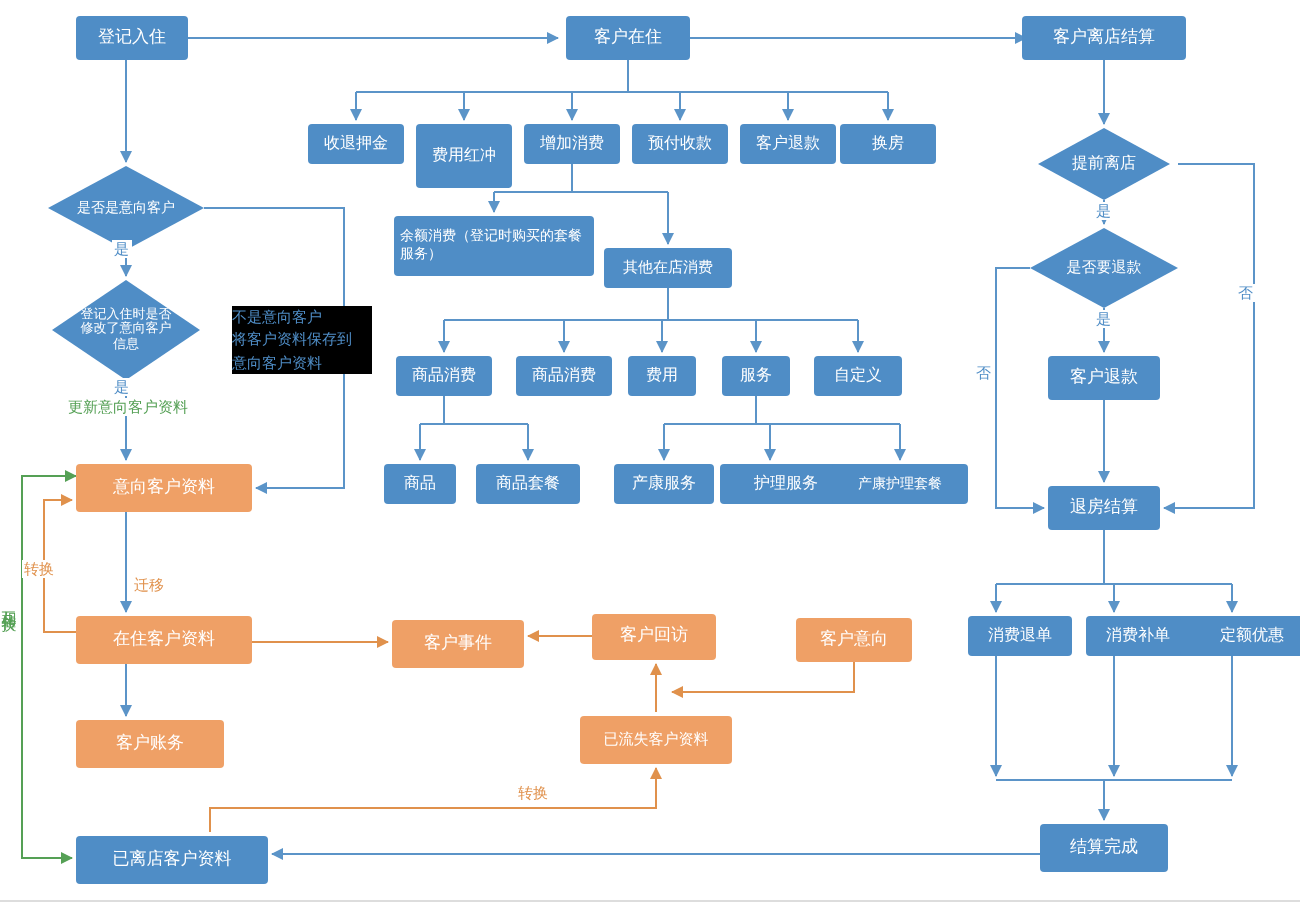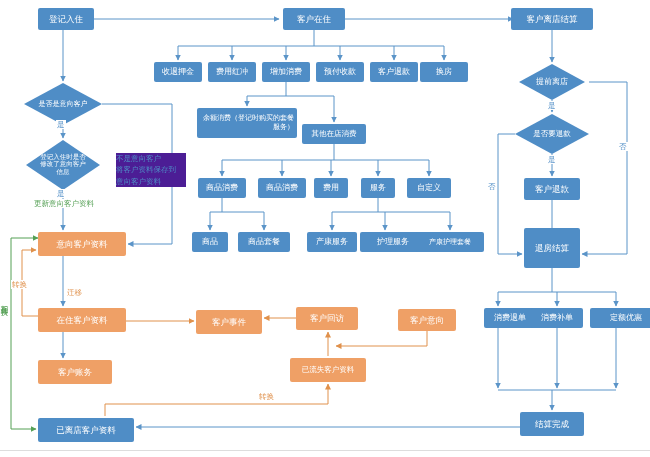--- a/index.html
+++ b/index.html
@@ -1,26 +1,26 @@
 <!DOCTYPE html>
 <html><head>
 <meta charset="utf-8">
 <style>
   html,body{margin:0;padding:0;background:#fff}
   .stage{position:relative;width:650px;height:457px;background:#fff;font-family:"DejaVu Sans",sans-serif;overflow:hidden}
   svg.links{position:absolute;left:0;top:0;width:650px;height:457px}
-  .box{position:absolute;display:flex;align-items:center;justify-content:center;text-align:right;color:#fff;font-size:8.5px;line-height:1.25;border-radius:2px;box-sizing:border-box;padding:1px 3px}
+  .box{position:absolute;display:flex;align-items:center;justify-content:center;text-align:left;color:#fff;font-size:8.5px;line-height:1.25;border-radius:2px;box-sizing:border-box;padding:1px 3px}
   .blue{background:#4f8dc6}
   .orange{background:#efa066}
   .diamond{position:absolute;display:flex;align-items:center;justify-content:center;text-align:center;color:#fff;background:#4f8dc6;clip-path:polygon(50% 0,100% 50%,50% 100%,0 50%);font-size:7px;line-height:1.15;box-sizing:border-box}
   .lbl{position:absolute;font-size:7.5px;line-height:1.2;color:#4f8dc6;background:#fff;padding:0 1px;white-space:nowrap;z-index:3}
   .lbl.o{color:#e0914c}
   .lbl.g{color:#55a055}
   .vtext{writing-mode:vertical-rl;letter-spacing:1px;padding:1px 0}
-  .note{position:absolute;left:116px;top:153px;width:70px;font-size:7.5px;line-height:1.5;color:#4f8dc6;background:#4c1d95;z-index:3}
+  .note{position:absolute;left:116px;top:153px;width:70px;font-size:7.5px;line-height:1.5;color:#4f8dc6;background:#000000;z-index:3}
   .f7{font-size:7px}
   .f75{font-size:7.5px}
   .f8{font-size:8px}
   .bottom-line{position:absolute;left:0;top:450px;width:650px;height:1px;background:#ddd}
 </style>
 </head>
 <body>
 
 <div class="stage">
 
@@ -100,21 +100,21 @@
     <g stroke="#55a055" fill="none" stroke-width="1">
       <path marker-start="url(#ag)" marker-end="url(#ag)" d="M38 238 H11 V429 H36"></path>
     </g>
   </svg>
 
   <div class="box blue" style="left:38px;top:8px;width:56px;height:22px">登记入住</div>
   <div class="box blue" style="left:283px;top:8px;width:62px;height:22px">客户在住</div>
   <div class="box blue" style="left:511px;top:8px;width:82px;height:22px">客户离店结算</div>
 
   <div class="box blue f8" style="left:154px;top:62px;width:48px;height:20px">收退押金</div>
-  <div class="box blue f8" style="left:208px;top:62px;width:48px;height:20px">费用红冲</div>
+  <div class="box blue f8" style="left:208px;top:62px;width:48px;height:32px">费用红冲</div>
   <div class="box blue f8" style="left:262px;top:62px;width:48px;height:20px">增加消费</div>
   <div class="box blue f8" style="left:316px;top:62px;width:48px;height:20px">预付收款</div>
   <div class="box blue f8" style="left:370px;top:62px;width:48px;height:20px">客户退款</div>
   <div class="box blue f8" style="left:420px;top:62px;width:48px;height:20px">换房</div>
 
   <div class="box blue f7" style="left:197px;top:108px;width:100px;height:30px">余额消费（登记时购买的套餐服务）</div>
   <div class="box blue f75" style="left:302px;top:124px;width:64px;height:20px">其他在店消费</div>
 
   <div class="box blue f8" style="left:198px;top:178px;width:48px;height:20px">商品消费</div>
   <div class="box blue f8" style="left:258px;top:178px;width:48px;height:20px">商品消费</div>
@@ -137,23 +137,23 @@
   <div class="box blue" style="left:38px;top:418px;width:96px;height:24px">已离店客户资料</div>
 
   <div class="box orange" style="left:196px;top:310px;width:66px;height:24px">客户事件</div>
   <div class="box orange" style="left:296px;top:307px;width:62px;height:23px">客户回访</div>
   <div class="box orange f75" style="left:290px;top:358px;width:76px;height:24px">已流失客户资料</div>
   <div class="box orange" style="left:398px;top:309px;width:58px;height:22px">客户意向</div>
 
   <div class="diamond f8" style="left:519px;top:64px;width:66px;height:36px">提前离店</div>
   <div class="diamond f75" style="left:515px;top:114px;width:74px;height:40px">是否要退款</div>
   <div class="box blue" style="left:524px;top:178px;width:56px;height:22px">客户退款</div>
-  <div class="box blue" style="left:524px;top:228px;width:56px;height:40px">退房结算</div>
+  <div class="box blue" style="left:524px;top:243px;width:56px;height:22px">退房结算</div>
   <div class="box blue f8" style="left:484px;top:308px;width:52px;height:20px">消费退单</div>
-  <div class="box blue f8" style="left:531px;top:308px;width:52px;height:20px">消费补单</div>
+  <div class="box blue f8" style="left:543px;top:308px;width:52px;height:20px">消费补单</div>
   <div class="box blue f8" style="left:590px;top:308px;width:72px;height:20px">定额优惠</div>
   <div class="box blue" style="left:520px;top:412px;width:64px;height:24px">结算完成</div>
 
   <span class="lbl" style="left:56px;top:120px">是</span>
   <span class="lbl" style="left:56px;top:189px">是</span>
   <span class="lbl g" style="left:33px;top:199px">更新意向客户资料</span>
   <span class="lbl" style="left:547px;top:101px">是</span>
   <span class="lbl" style="left:547px;top:155px">是</span>
   <span class="lbl" style="left:487px;top:182px">否</span>
   <span class="lbl" style="left:618px;top:142px">否</span>

